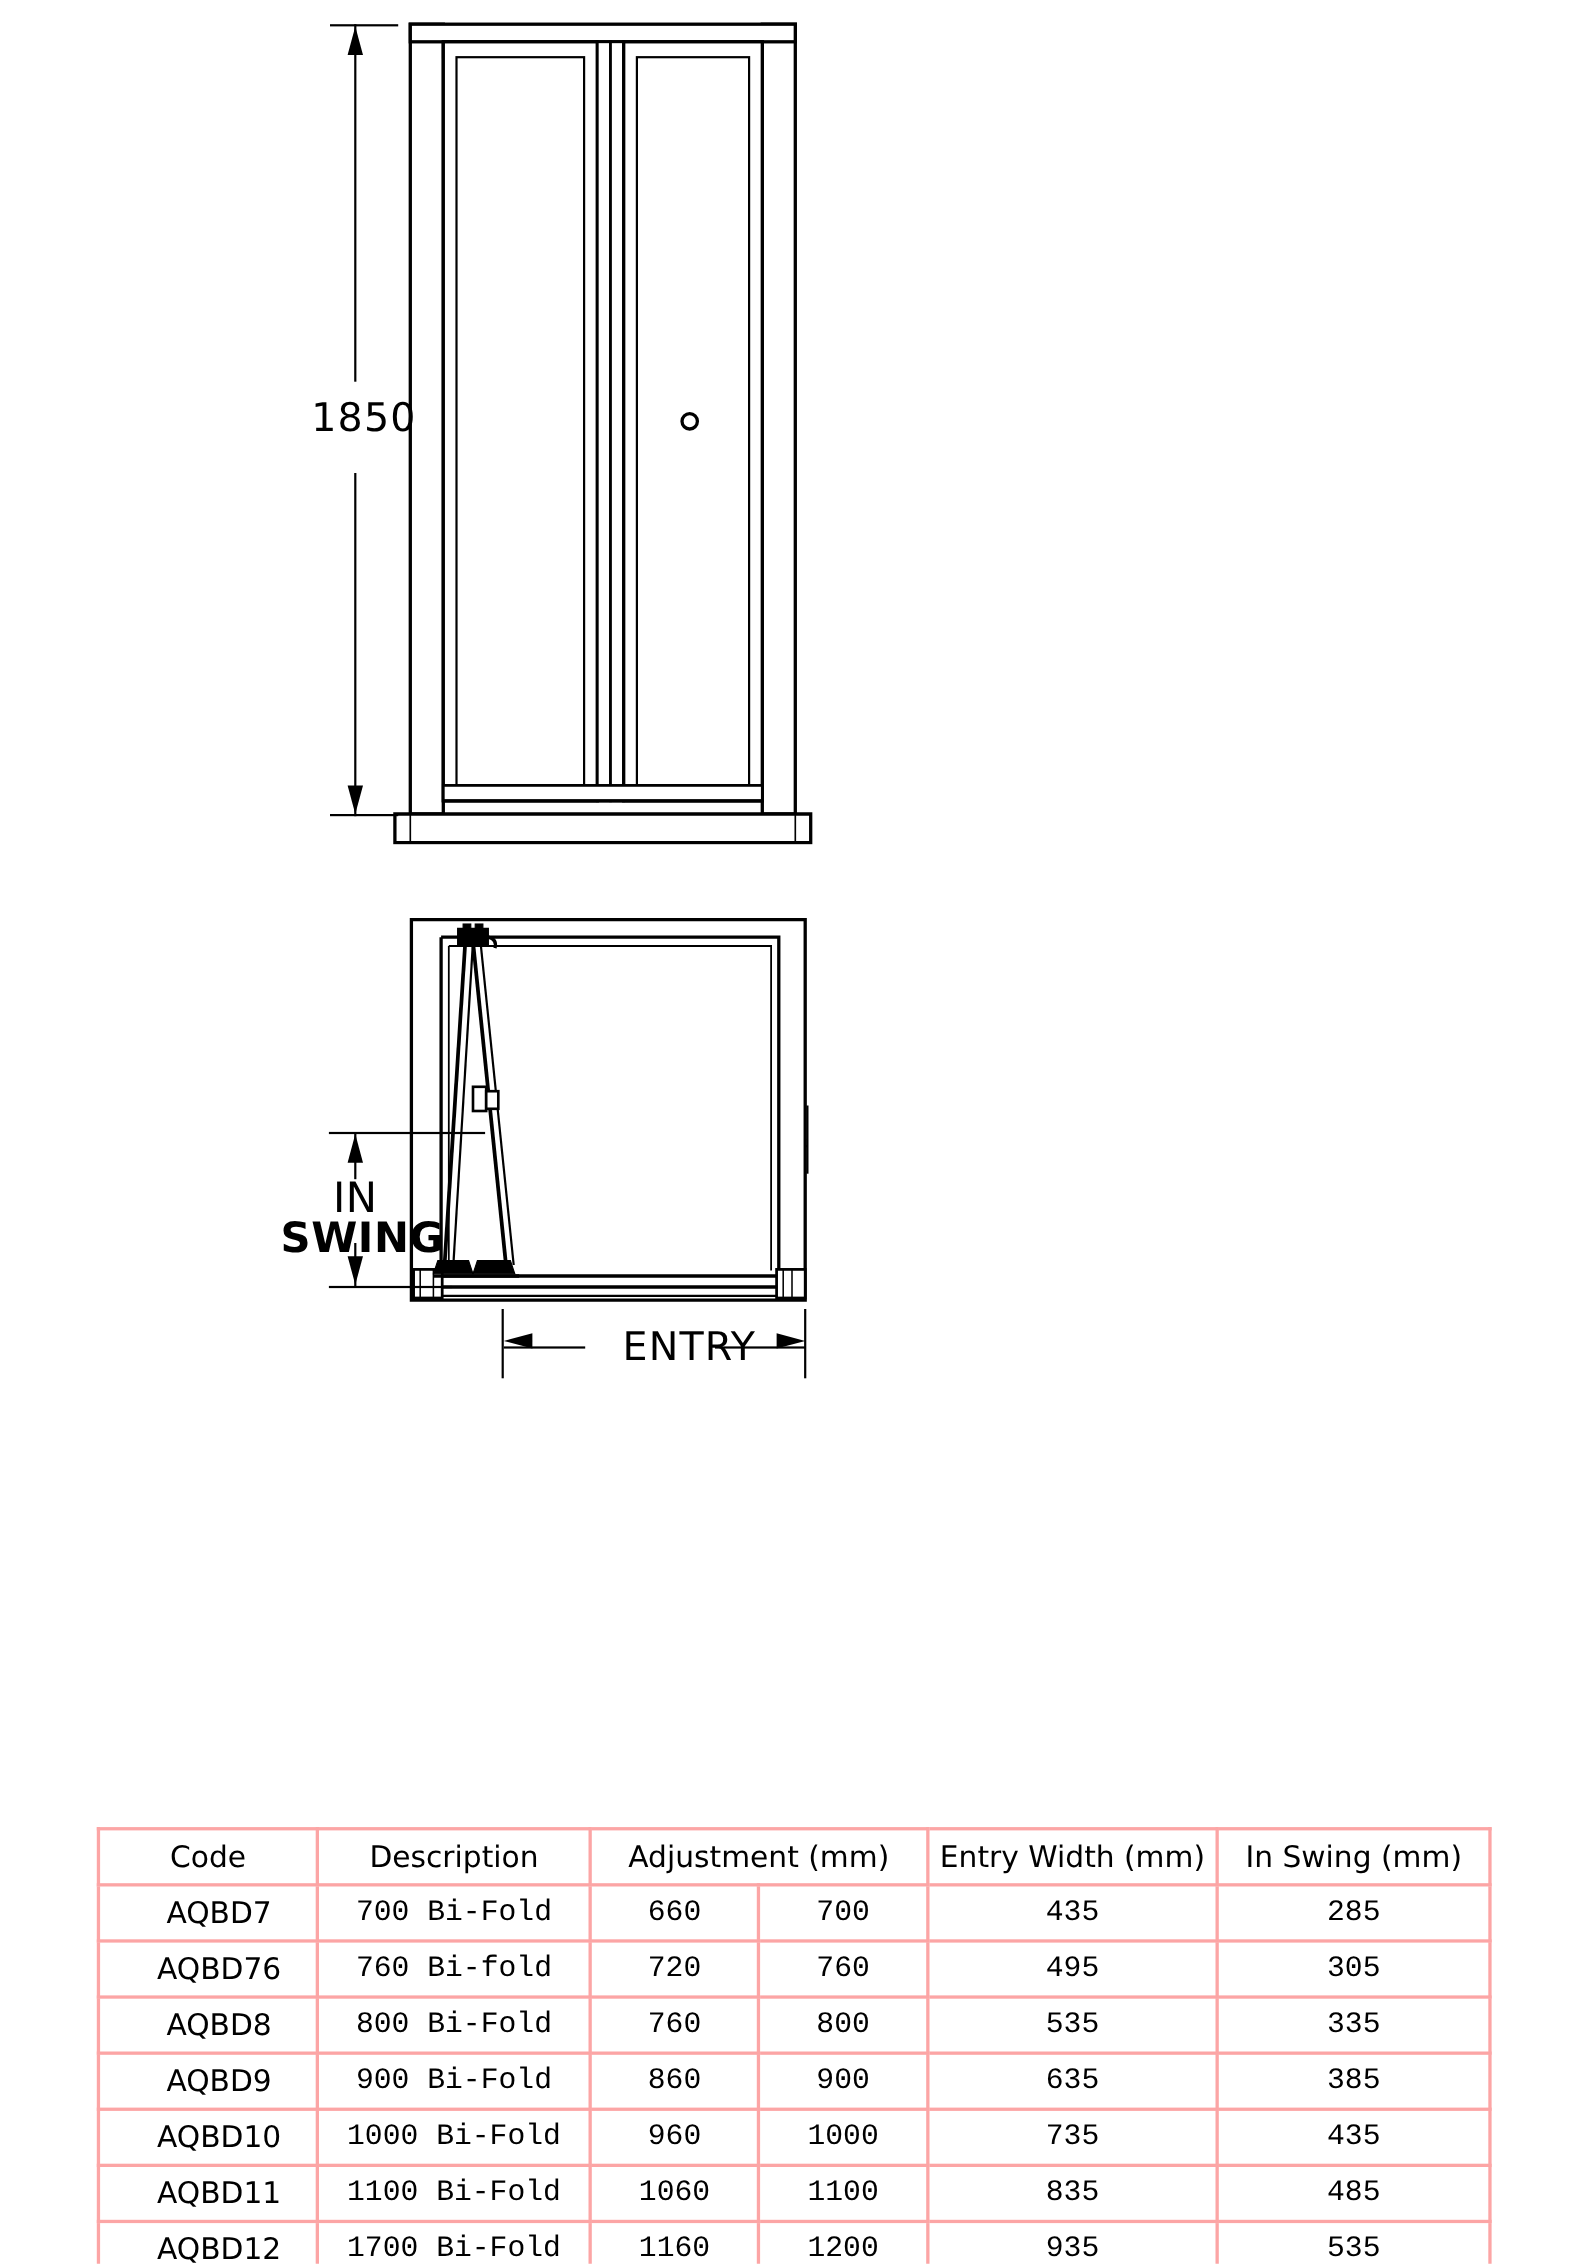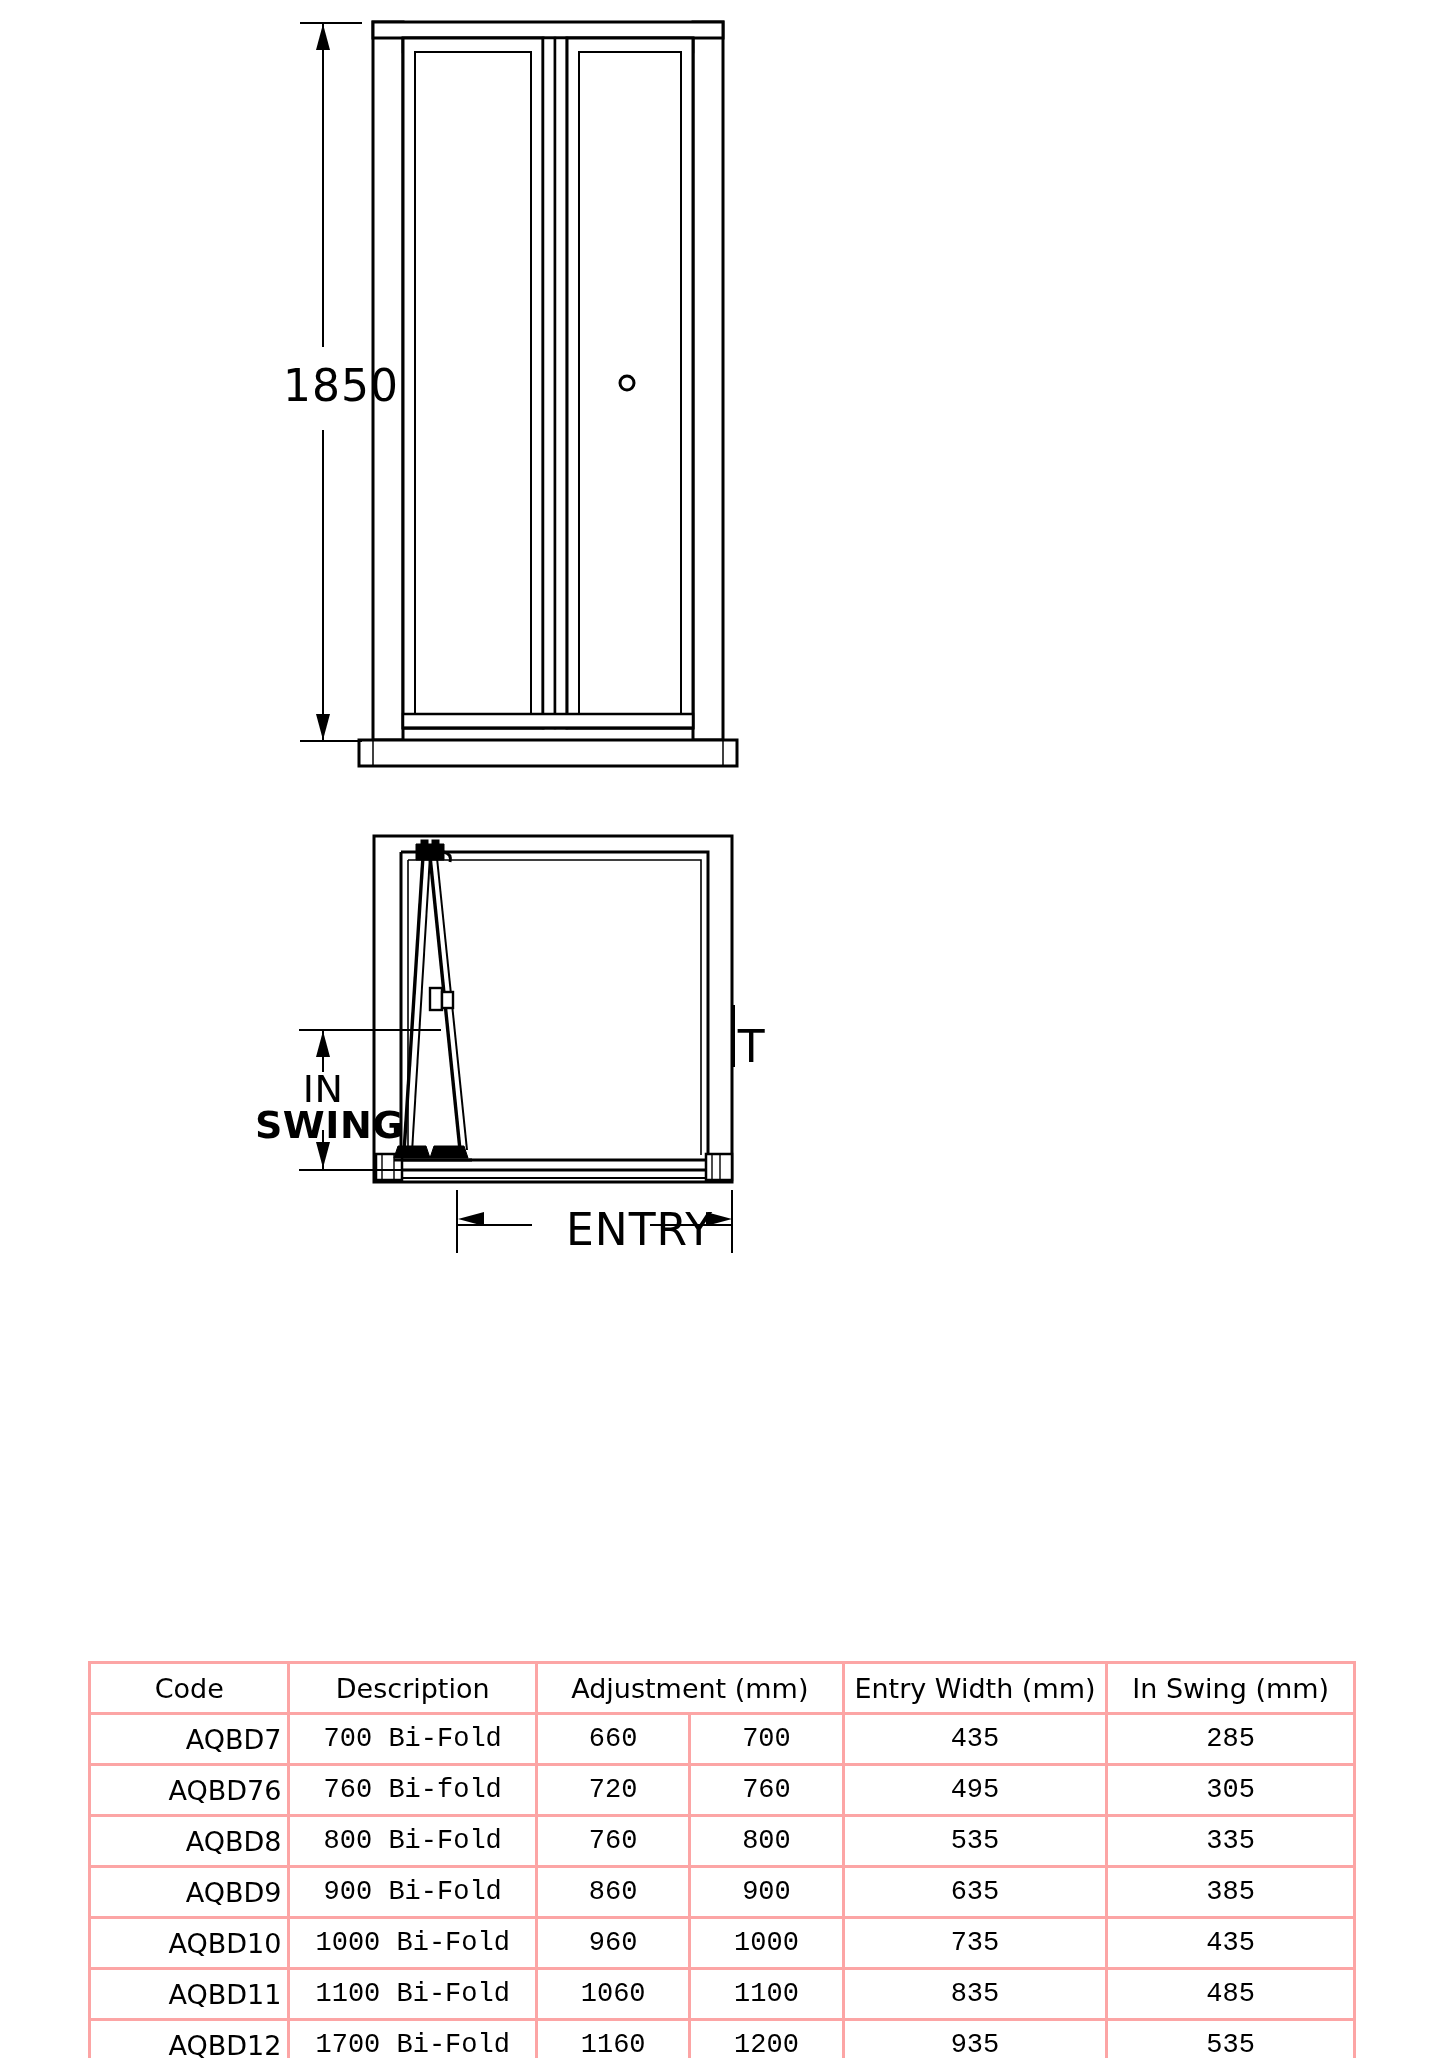--- a/index.html
+++ b/index.html
@@ -23,21 +23,21 @@
     width: 1445px;
     height: 2058px;
   }
   .thin-v { position: absolute; background: #000; width: 1px; }
   .thin-h { position: absolute; background: #000; height: 1px; }
 
   
   .dim-text {
     position: absolute;
     font-family: "DejaVu Sans", "Liberation Sans", sans-serif;
-    font-size: 44px;
+    font-size: 36px;
     letter-spacing: 1px;
     color: #000;
     white-space: nowrap;
   }
   .dim-text-sm {
     position: absolute;
     font-family: "DejaVu Sans", "Liberation Sans", sans-serif;
     font-size: 38px;
     letter-spacing: 0.5px;
     color: #000;
@@ -92,21 +92,21 @@
     font-weight: normal;
     color: #000;
     height: 48px;
     padding: 0 6px;
     white-space: nowrap;
   }
   .spec-table th {
     text-align: center;
   }
   .spec-table td.code {
-    text-align: right;
+    text-align: center;
     padding-left: 26px;
     margin-top: 28px;
   }
   .spec-table td.num,
   .spec-table td.desc {
     text-align: center;
     font-family: Liberation Mono, monospace;
   }
   .col-code  { width: 186px; }
   .col-desc  { width: 231px; }

